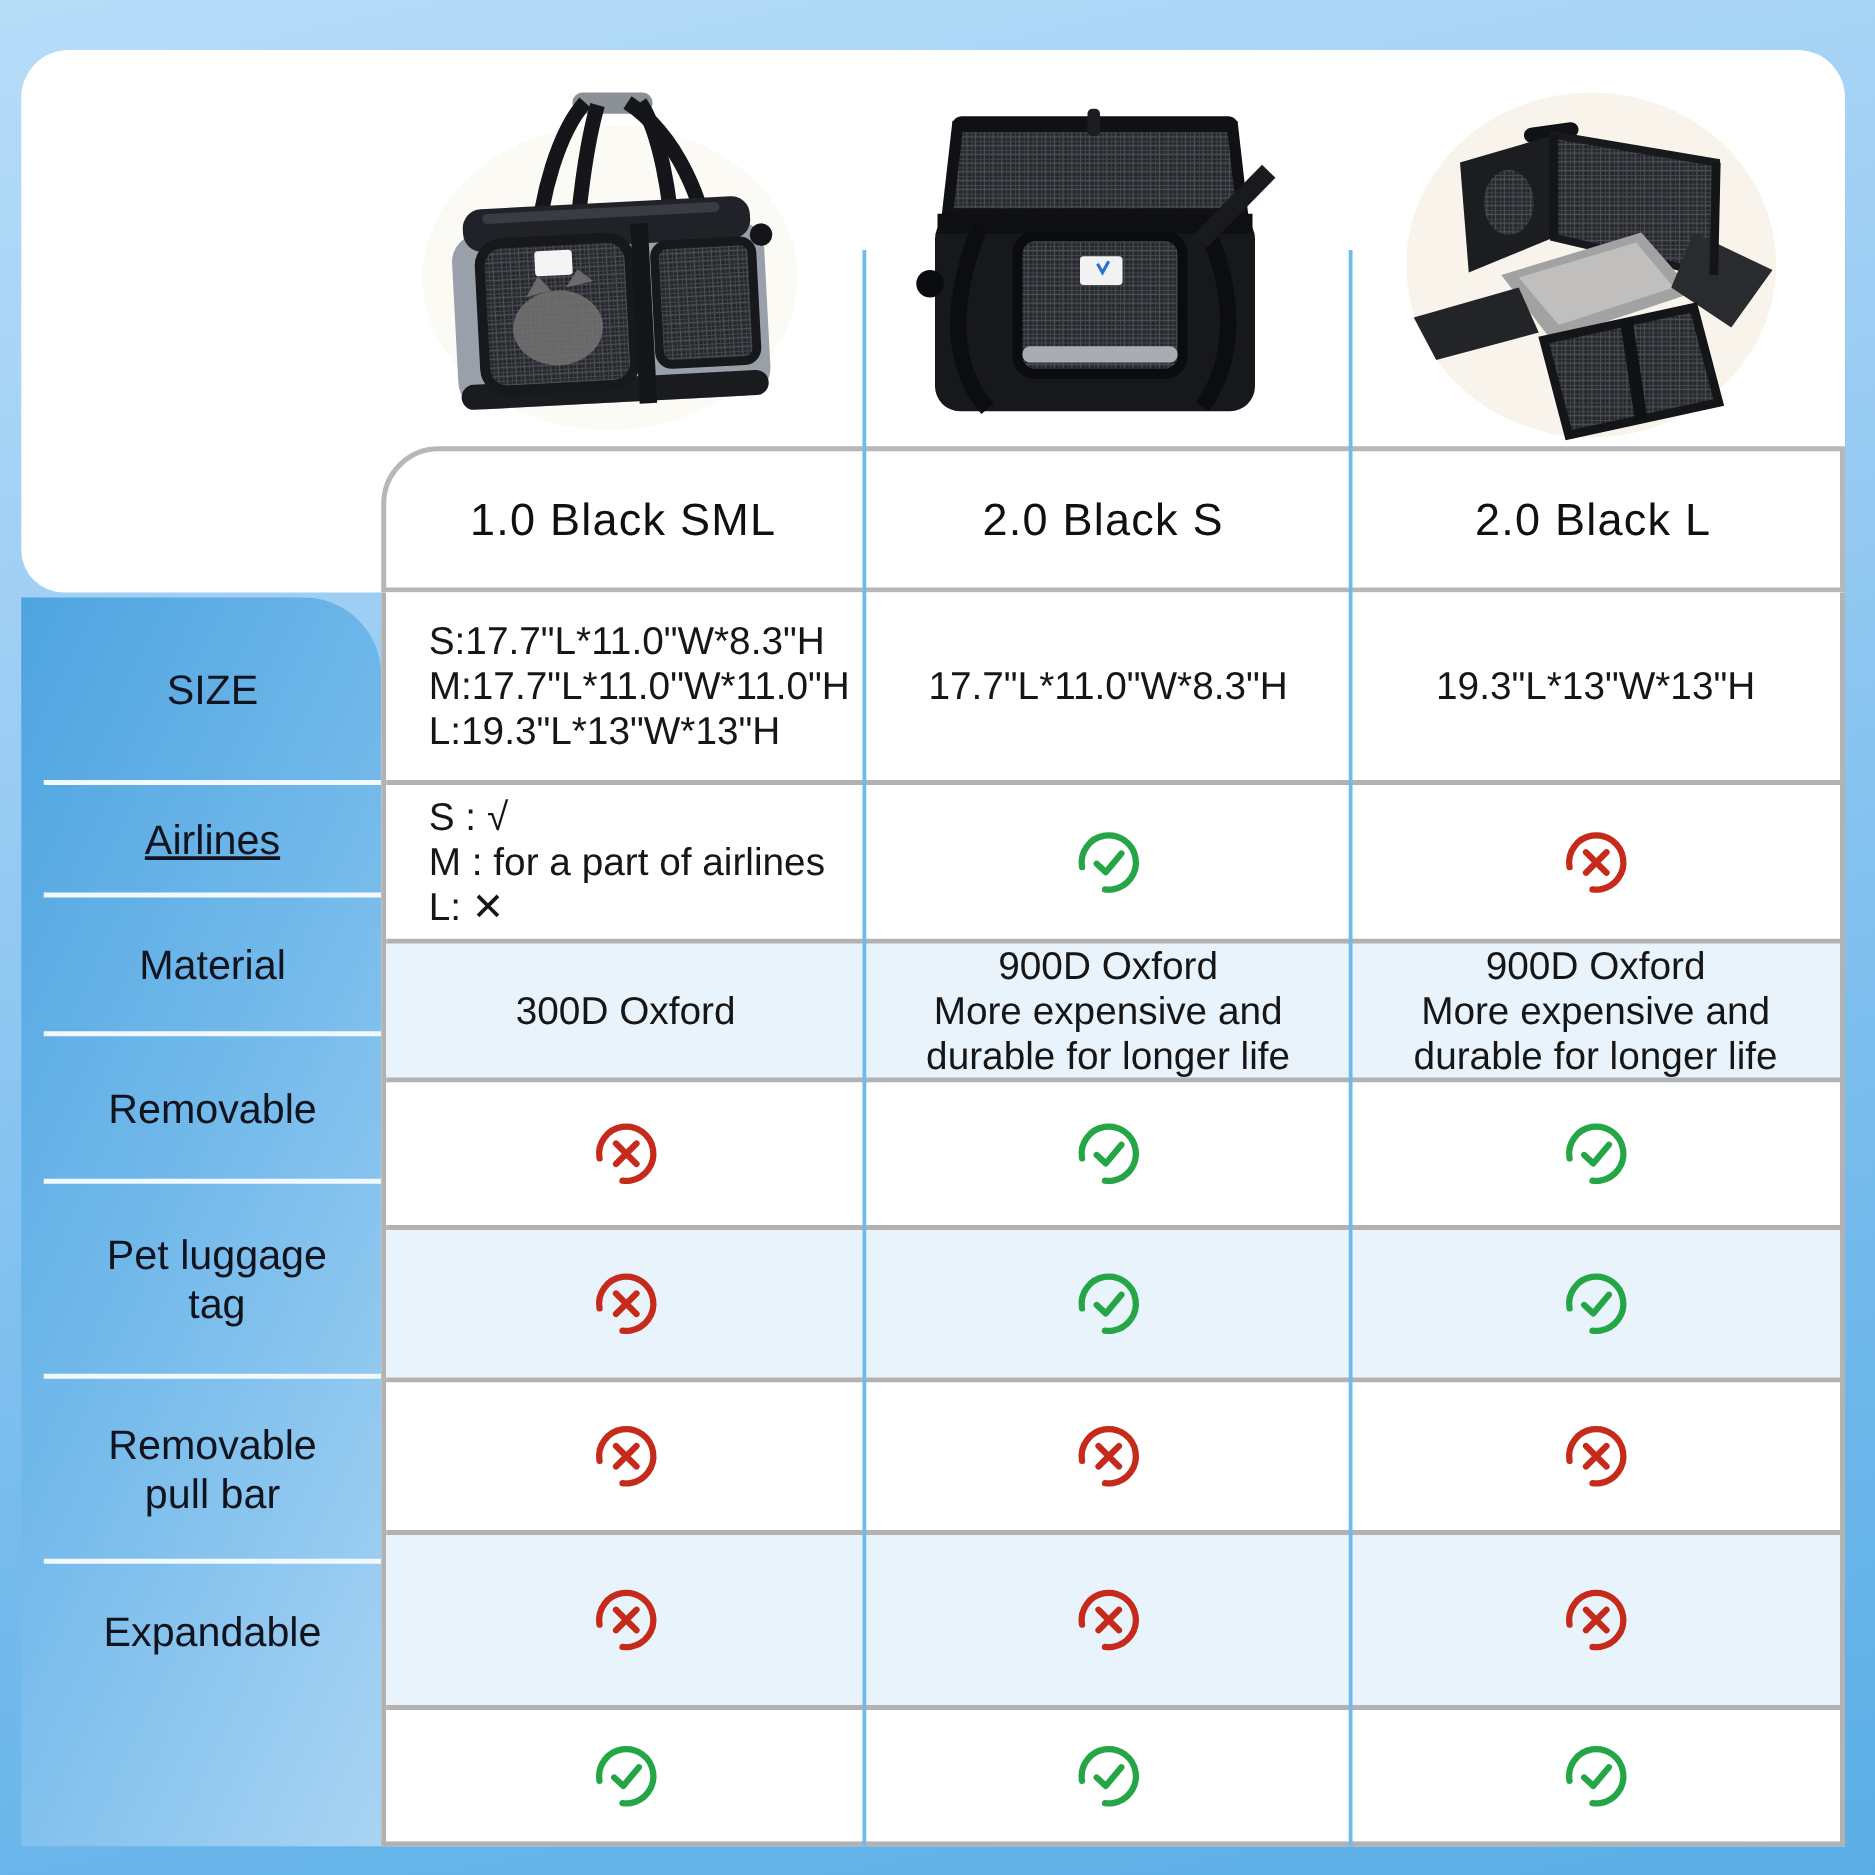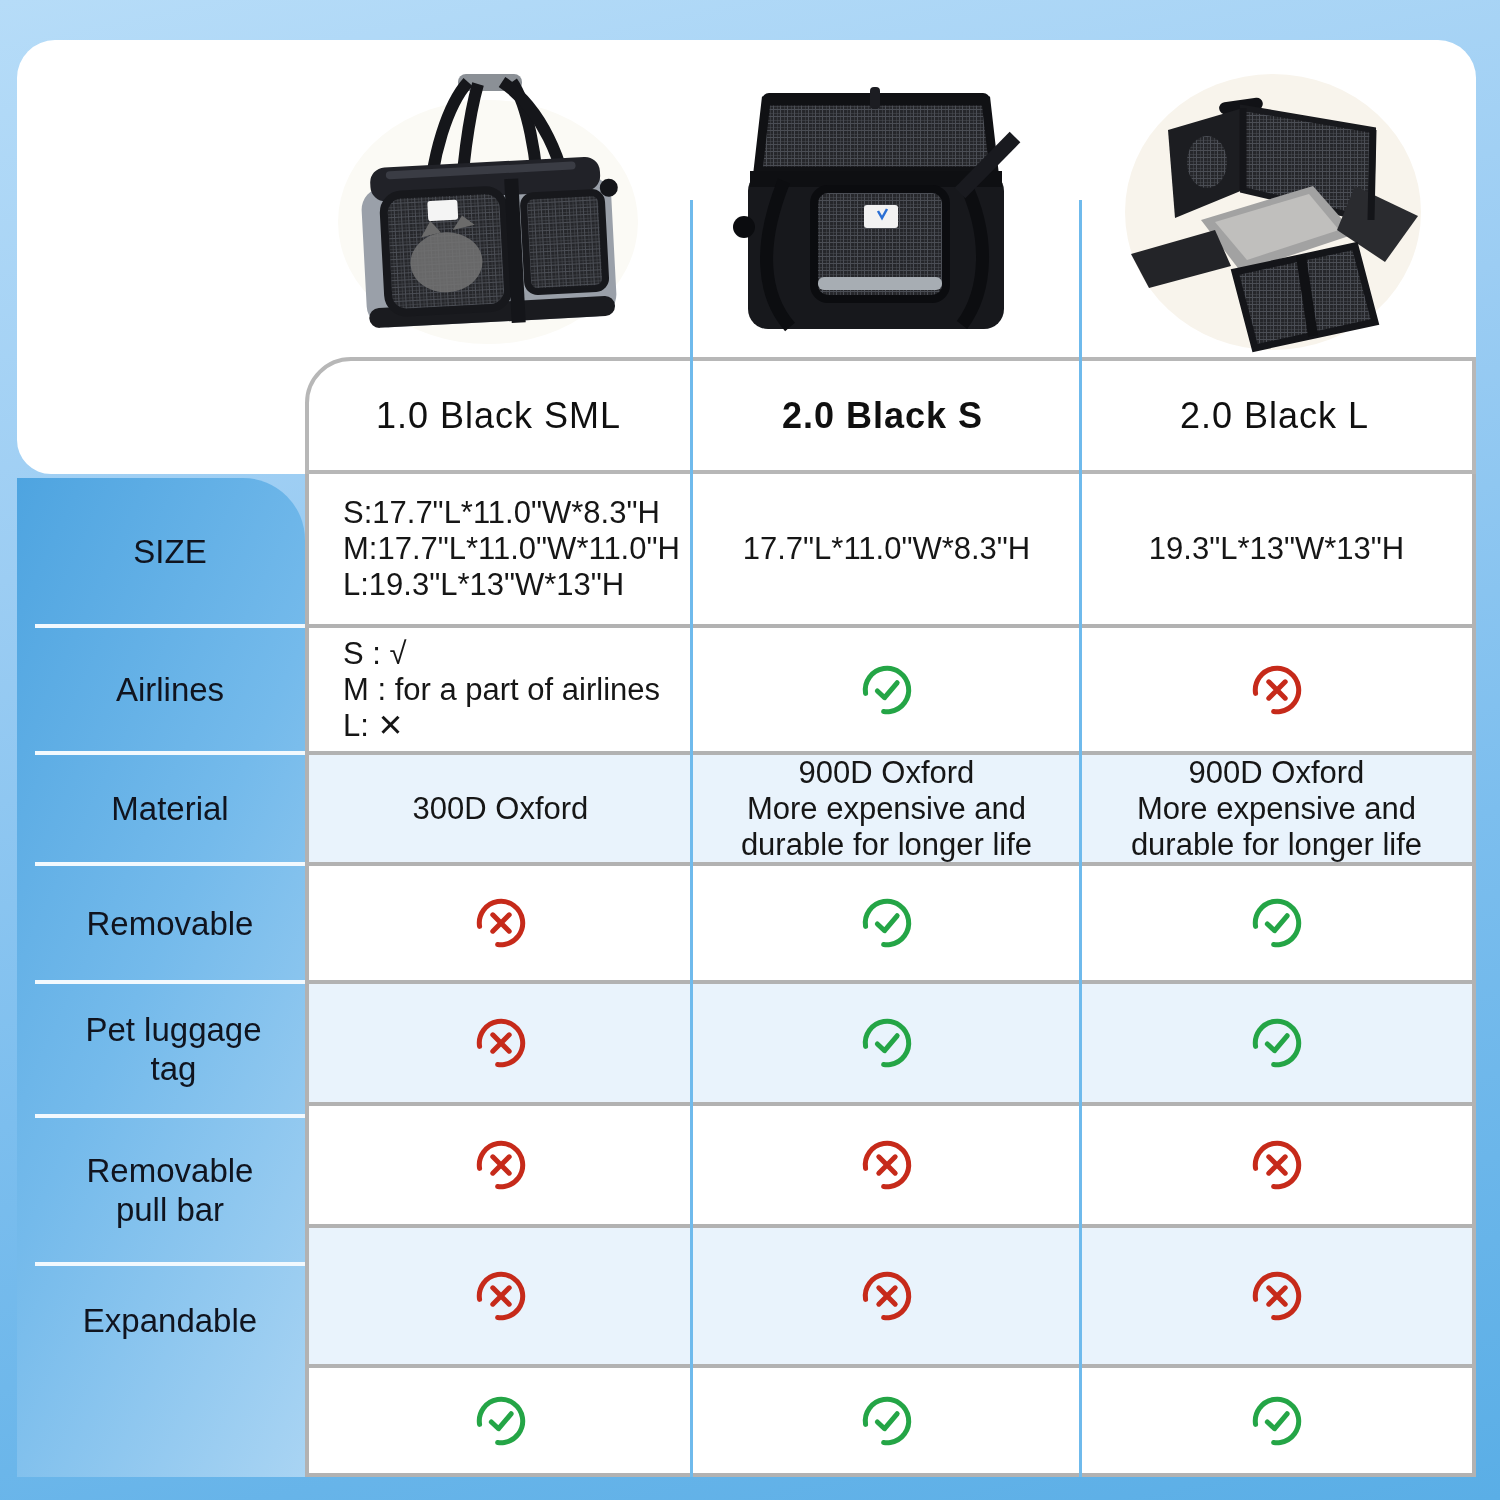--- a/index.html
+++ b/index.html
@@ -9,21 +9,21 @@
   .card{position:absolute;left:17px;top:40px;width:1459px;height:434px;background:#ffffff;
         border-radius:38px 38px 0 34px;}
   .photo{position:absolute;}
   .photo1{left:313px;top:22px;width:315px;height:288px;}
   .photo2{left:711px;top:45px;width:295px;height:265px;}
   .photo3{left:1106px;top:30px;width:300px;height:285px;}
   .header-band{position:absolute;left:288px;top:317px;width:1171px;height:117px;box-sizing:border-box;
         border:4px solid #b7b7b7;border-top-left-radius:46px;display:flex;background:transparent;}
   .hcell{height:100%;display:flex;align-items:center;justify-content:center;
         font-size:36px;color:#101010;letter-spacing:1px;white-space:nowrap;}
-  .hcell.h0{width:379px;}.hcell.h1{width:389px;font-weight:bold;}.hcell.h2{flex:1;}
+  .hcell.h0{width:379px;}.hcell.h1{width:389px;}.hcell.h2{flex:1;}
   .label-panel{position:absolute;left:17px;top:478px;width:288px;height:999px;
         background:linear-gradient(115deg,#4ea4e0 0%,#74baeb 48%,#a9d4f3 100%);
         border-top-right-radius:62px;overflow:hidden;}
   .label-cell{display:flex;align-items:center;justify-content:center;text-align:center;
         box-sizing:border-box;border-bottom:4px solid #f2f9fe;color:#10141f;
         font-size:33px;line-height:39px;padding:0 24px;margin-left:18px;}
   .label-cell:last-child{border-bottom:none;}
   .content{position:absolute;left:305px;top:474px;width:1171px;height:1003px;box-sizing:border-box;
         border-left:4px solid #b2b2b2;border-right:4px solid #b2b2b2;border-bottom:4px solid #b2b2b2;
         background:#ffffff;}
@@ -106,24 +106,24 @@
 
     <div class="header-band">
       <div class="hcell h0">1.0 Black SML</div>
       <div class="hcell h1">2.0 Black S</div>
       <div class="hcell h2">2.0 Black L</div>
     </div>
   </div>
 
   <div class="label-panel" id="label-panel">
       <div class="label-cell" style="height: 150px;">SIZE</div>
-      <div class="label-cell" style="height: 127px;">Airlines</div>
+      <div class="label-cell" style="height: 90px; text-decoration: underline;">Airlines</div>
       <div class="label-cell" style="height: 111px;">Material</div>
       <div class="label-cell" style="height: 118px;">Removable</div>
-      <div class="label-cell" style="height: 134px; padding-left: 31px;">Pet luggage tag</div>
+      <div class="label-cell" style="height: 156px; padding-left: 31px;">Pet luggage tag</div>
       <div class="label-cell" style="height: 148px;">Removable pull bar</div>
       <div class="label-cell" style="height: 109px;">Expandable</div>
     </div>
 
   <div class="content" id="rows">
       <div class="row" style="height: 154px;">
         <div class="cell c0 left">
           <div>S:17.7"L*11.0"W*8.3"H</div>
           <div>M:17.7"L*11.0"W*11.0"H</div>
           <div>L:19.3"L*13"W*13"H</div>

